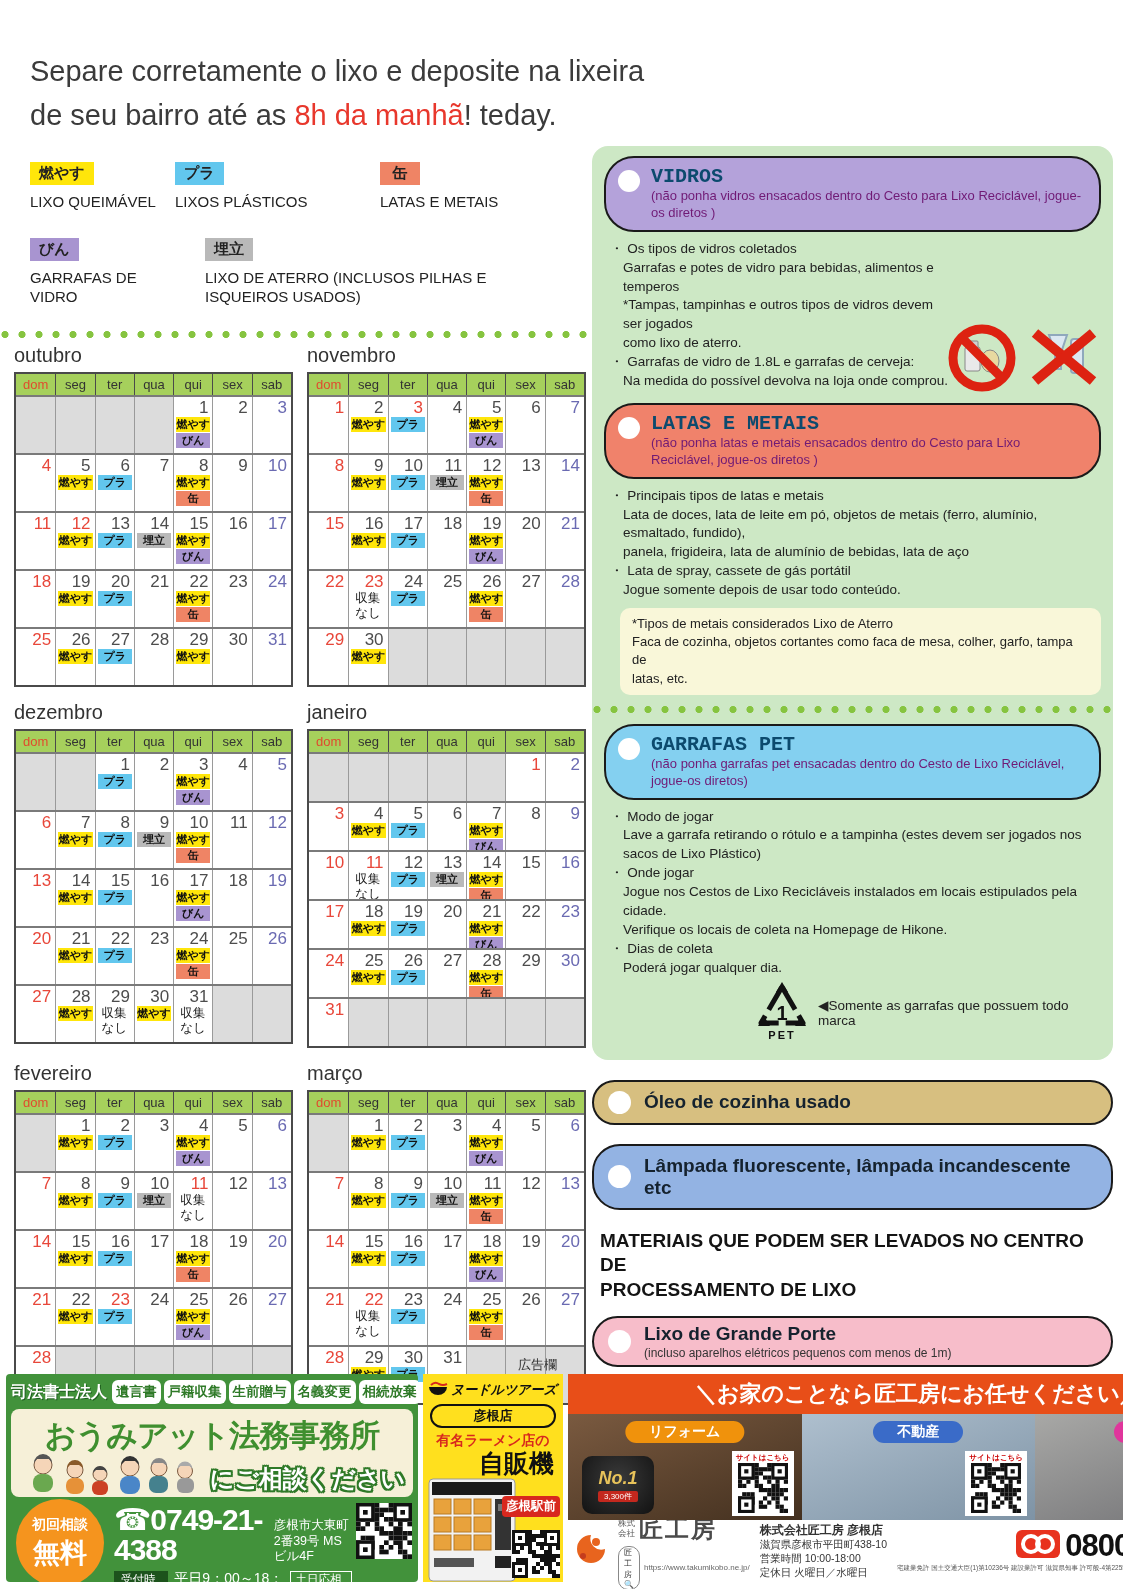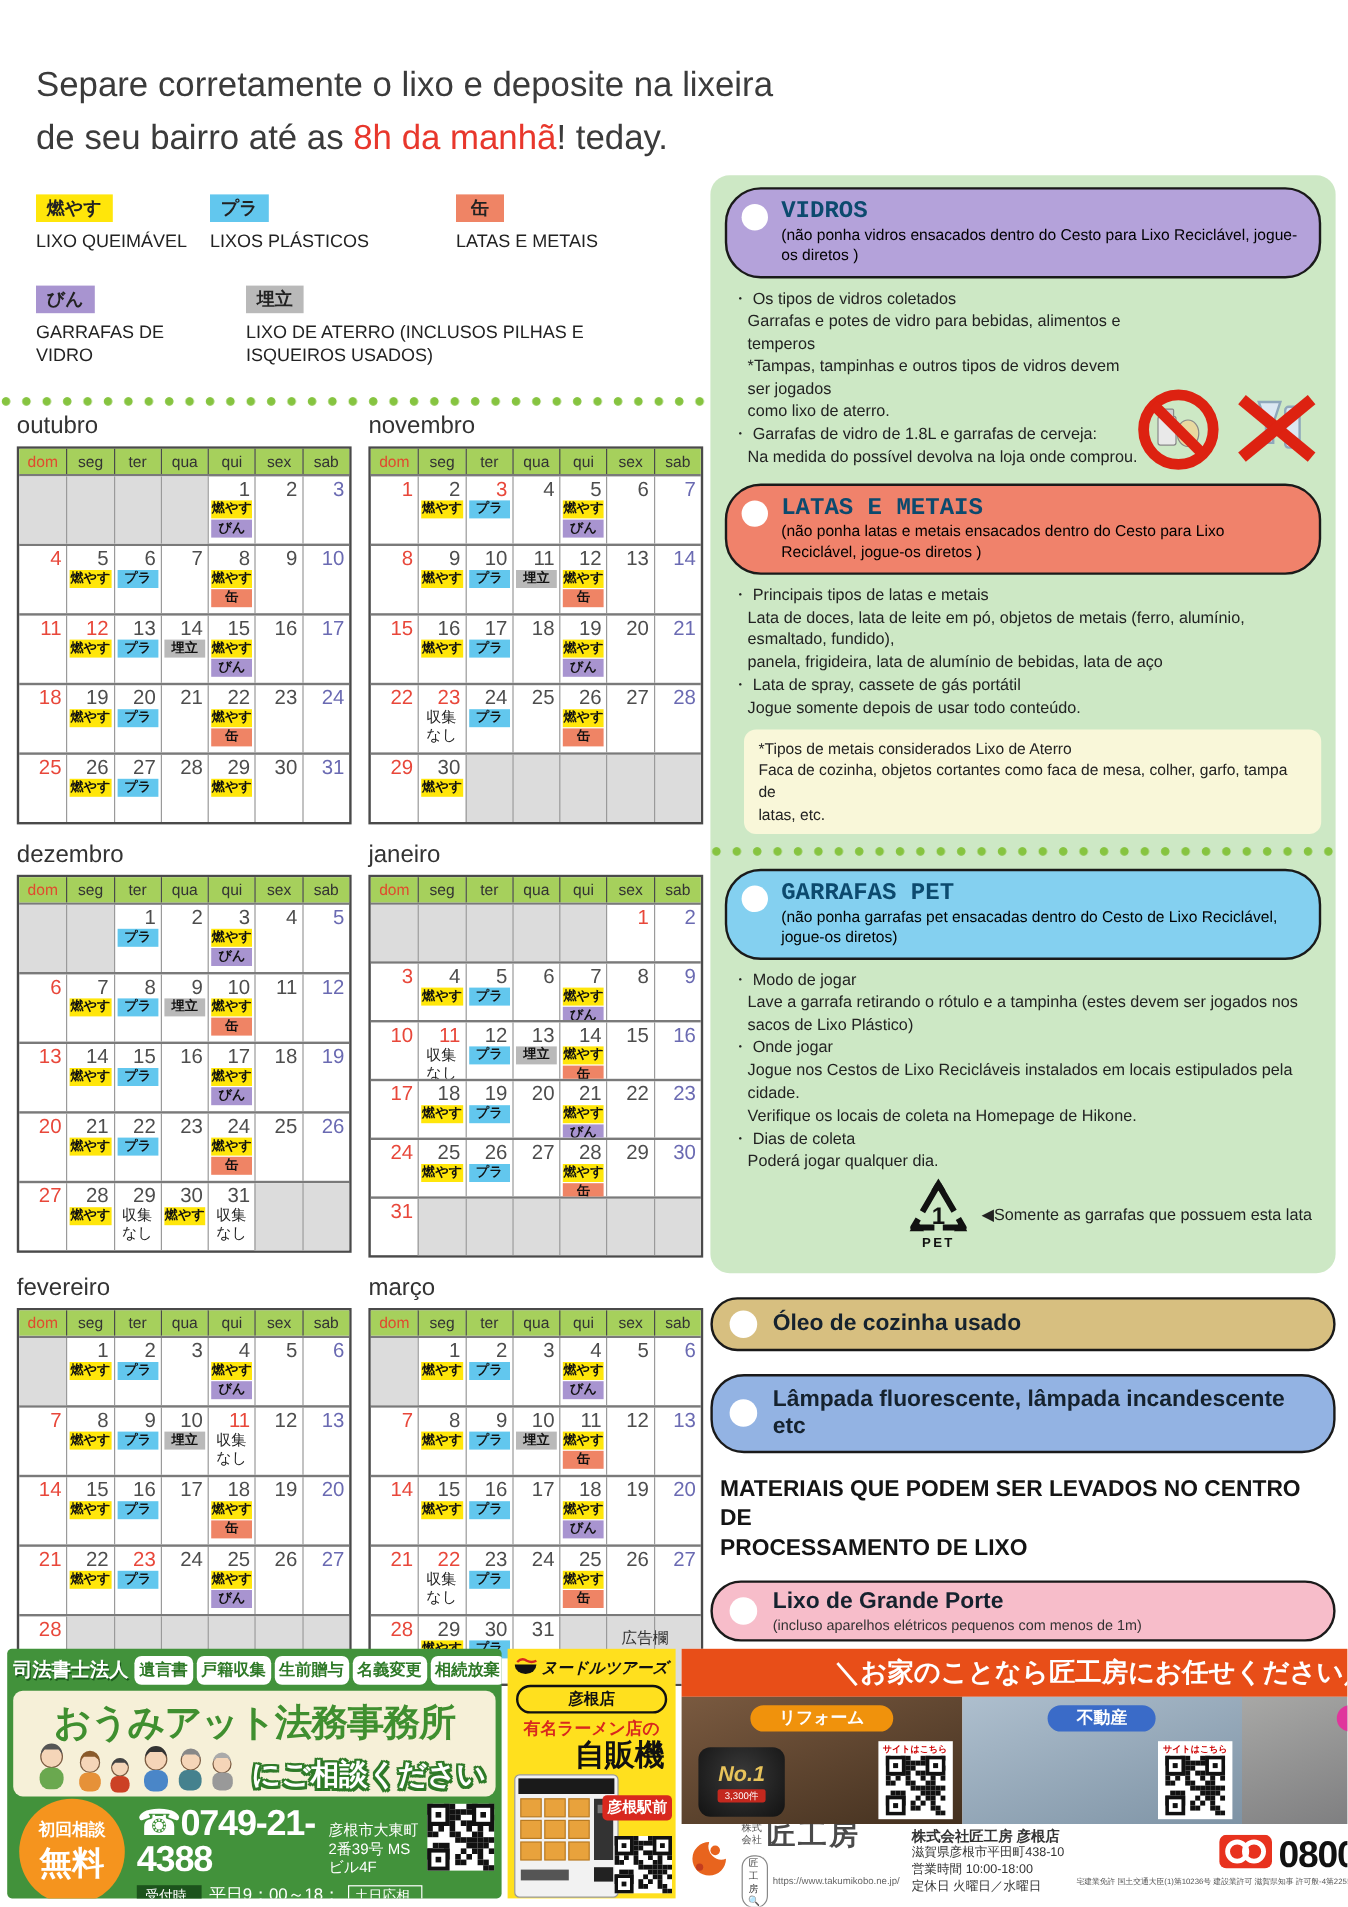--- a/index.html
+++ b/index.html
@@ -42,21 +42,21 @@
   .day.sat .dnum{color:#6a6ab2;}
   .tagbox{width:calc(100% - 4px);margin:0 0 1px 2px;text-align:center;font-size:11px;font-weight:bold;color:#111;line-height:1.35;box-sizing:border-box;}
   .nocollect{margin:0 0 0 6px;font-size:12.5px;color:#222;line-height:1.2;white-space:pre-line;}
 
   
   .rightcol{position:absolute;left:592px;top:146px;width:521px;}
   .greenbox{background:#cde8c5;border-radius:16px;padding:10px 12px 14px;}
   .pill{border:2px solid #1a1a1a;border-radius:30px;padding:7px 14px 8px 12px;display:flex;gap:11px;align-items:flex-start;}
   .pill .dot{width:22px;height:22px;background:#fff;border-radius:50%;flex:none;margin-top:5px;}
   .pill-title{font-weight:bold;font-size:20px;color:#0c4a6e;line-height:1.15;font-family:Liberation Mono, monospace;}
-  .pill-sub{font-size:13px;color:#000000;line-height:1.3;}
+  .pill-sub{font-size:13px;color:#701a75;line-height:1.3;}
   .hdr-vidros{background:#b4a2da;}
   .hdr-latas{background:#f0826b;}
   .hdr-pet{background:#84d0f0;}
   .bullets{margin:8px 2px 0 6px;font-size:13.5px;color:#222;line-height:1.4;}
   .bh:before{content:"・ ";}
   .bl{padding-left:13px;}
   .vid-wrap{position:relative;padding-right:150px;}
   .vid-icons{position:absolute;right:0;top:48px;display:flex;gap:8px;}
   .notebox{background:#f9f7d9;border-radius:10px;padding:7px 12px;margin:8px 0 2px 16px;font-size:13px;color:#222;line-height:1.4;}
   .petmark-row{display:flex;align-items:center;gap:8px;margin:2px 0 0 150px;}
@@ -1099,21 +1099,21 @@
         <span class="petmark">
           <svg width="56" height="62" viewBox="0 0 56 62" xmlns="http://www.w3.org/2000/svg">
             <path d="M28 7 L49 43 L7 43 Z" fill="none" stroke="#111" stroke-width="5" stroke-linejoin="round" stroke-dasharray="26 7"></path>
             <polygon points="28,2 34,12 22,12" fill="#111"></polygon>
             <polygon points="52,46 41,46 47,36" fill="#111"></polygon>
             <polygon points="4,46 10,36 16,46" fill="#111"></polygon>
             <text x="28" y="40" font-size="20" font-weight="bold" text-anchor="middle" fill="#111">1</text>
             <text x="28" y="59" font-size="11" font-weight="bold" letter-spacing="2" text-anchor="middle" fill="#111">PET</text>
           </svg>
         </span>
-        <span class="mark-note">◀Somente as garrafas que possuem esta lata</span>
+        <span class="mark-note">◀Somente as garrafas que possuem todo marca</span>
       </div>
     </div>
 
     <div class="mat">
       <div class="mpill p-oleo">
         <span class="dot"></span>
         <span class="mpill-t">Óleo de cozinha usado</span>
       </div>
       <div class="mpill p-lamp">
         <span class="dot"></span>

